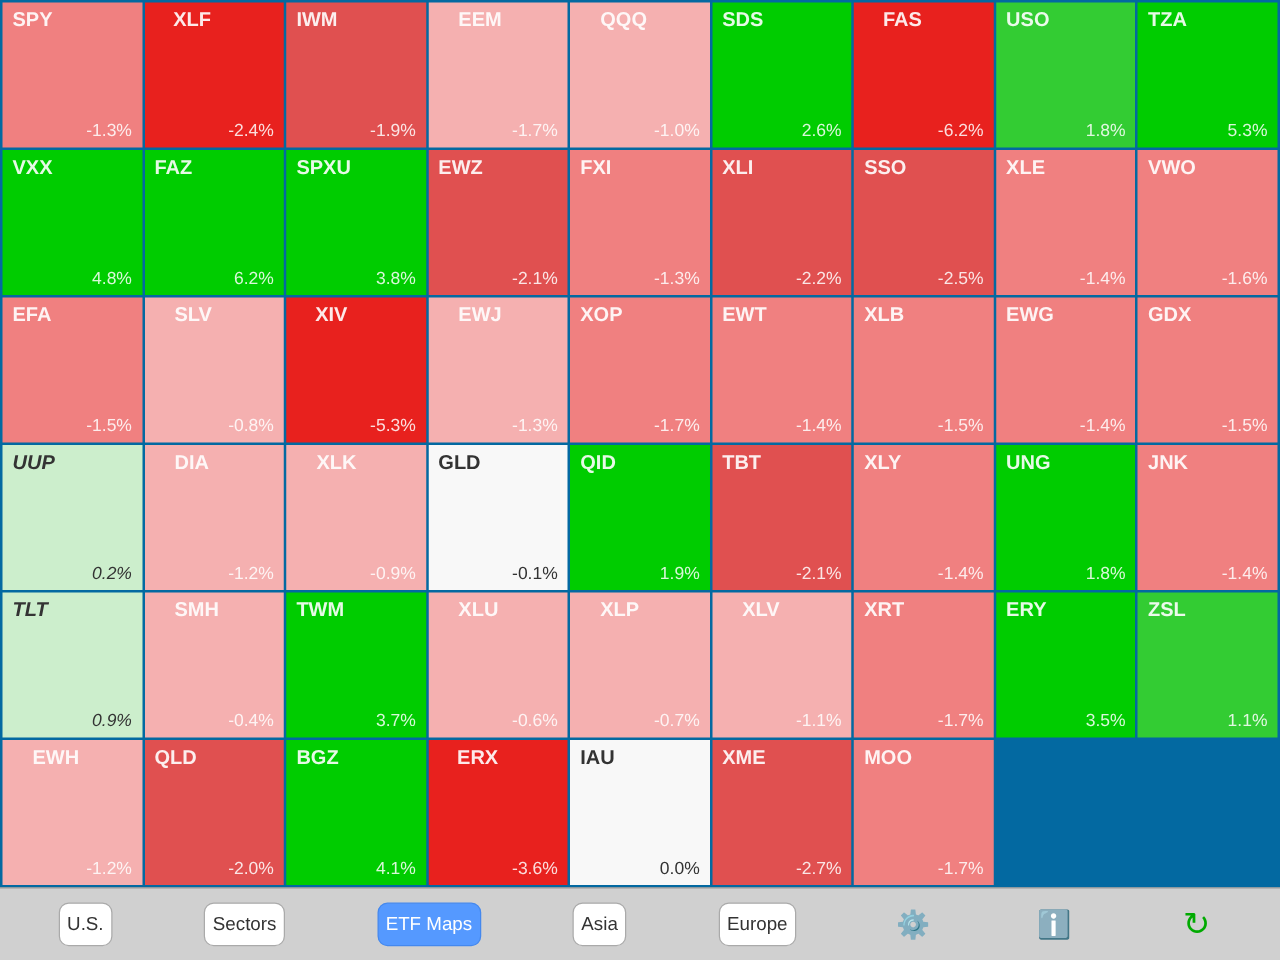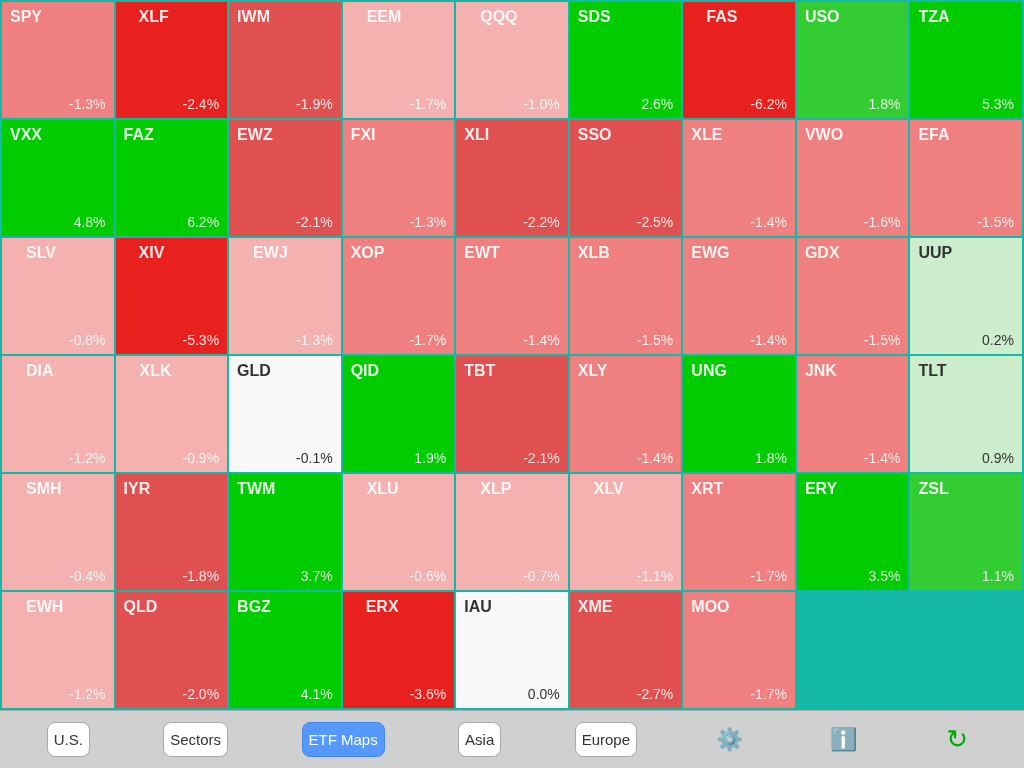--- a/index.html
+++ b/index.html
@@ -10,21 +10,21 @@
       font-family: -apple-system, 'Helvetica Neue', Arial, sans-serif;
       background: #222;
     }
     #grid-container {
       width: 1024px;
       height: 710px;
       display: grid;
       grid-template-columns: repeat(9, 1fr);
       grid-template-rows: repeat(6, 1fr);
       gap: 2px;
-      background: #14b8a6;
+      background: #0369a1;
       padding: 2px;
     }
     .cell {
       display: flex;
       flex-direction: column;
       justify-content: space-between;
       padding: 6px 8px;
       cursor: pointer;
       position: relative;
     }
@@ -42,21 +42,21 @@
     
     .red-dark   { background: #e8211e; padding-left: 23px; }
     .red-mid    { background: #e05050; }
     .red-light  { background: #f08080; }
     .red-pale   { background: #f5b0b0; padding-left: 24px; }
     .green-dark { background: #00cc00; }
     .green-mid  { background: #33cc33; }
     .near-white { background: #f8f8f8; }
     .near-white .cell-ticker, .near-white .cell-pct { color: #333; }
     .light-green { background: #cceecc; }
-    .light-green .cell-ticker, .light-green .cell-pct { color: #333; }
+    .light-green .cell-ticker, .light-green .cell-pct { color: #333; font-style: italic; }
 
     
     #toolbar {
       width: 1024px;
       height: 58px;
       background: #d0d0d0;
       display: flex;
       align-items: center;
       justify-content: space-around;
       padding: 0 10px;
@@ -129,20 +129,24 @@
       <div class="cell-pct">5.3%</div>
     </div>
     <div class="cell green-dark">
       <div class="cell-ticker">VXX</div>
       <div class="cell-pct">4.8%</div>
     </div>
     <div class="cell green-dark">
       <div class="cell-ticker">FAZ</div>
       <div class="cell-pct">6.2%</div>
     </div>
+    <div class="cell green-dark">
+      <div class="cell-ticker">SPXU</div>
+      <div class="cell-pct">3.8%</div>
+    </div>
     <div class="cell red-mid">
       <div class="cell-ticker">EWZ</div>
       <div class="cell-pct">-2.1%</div>
     </div>
     <div class="cell red-light">
       <div class="cell-ticker">FXI</div>
       <div class="cell-pct">-1.3%</div>
     </div>
     <div class="cell red-mid">
       <div class="cell-ticker">XLI</div>
@@ -232,24 +236,20 @@
       <div class="cell-ticker">JNK</div>
       <div class="cell-pct">-1.4%</div>
     </div>
     <div class="cell light-green">
       <div class="cell-ticker">TLT</div>
       <div class="cell-pct">0.9%</div>
     </div>
     <div class="cell red-pale">
       <div class="cell-ticker">SMH</div>
       <div class="cell-pct">-0.4%</div>
-    </div>
-    <div class="cell red-mid">
-      <div class="cell-ticker">IYR</div>
-      <div class="cell-pct">-1.8%</div>
     </div>
     <div class="cell green-dark">
       <div class="cell-ticker">TWM</div>
       <div class="cell-pct">3.7%</div>
     </div>
     <div class="cell red-pale">
       <div class="cell-ticker">XLU</div>
       <div class="cell-pct">-0.6%</div>
     </div>
     <div class="cell red-pale">

